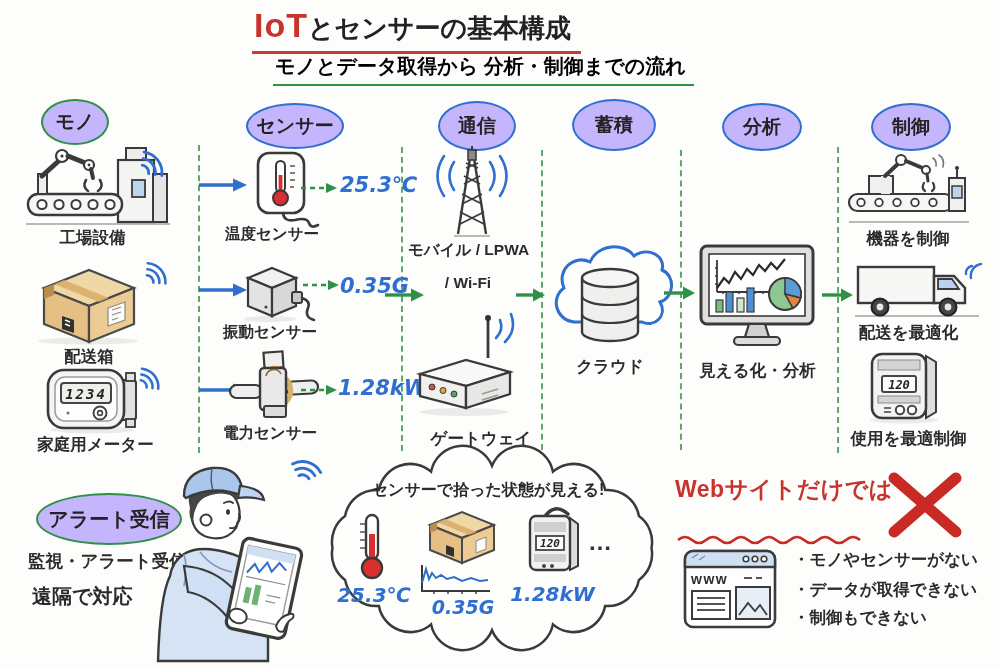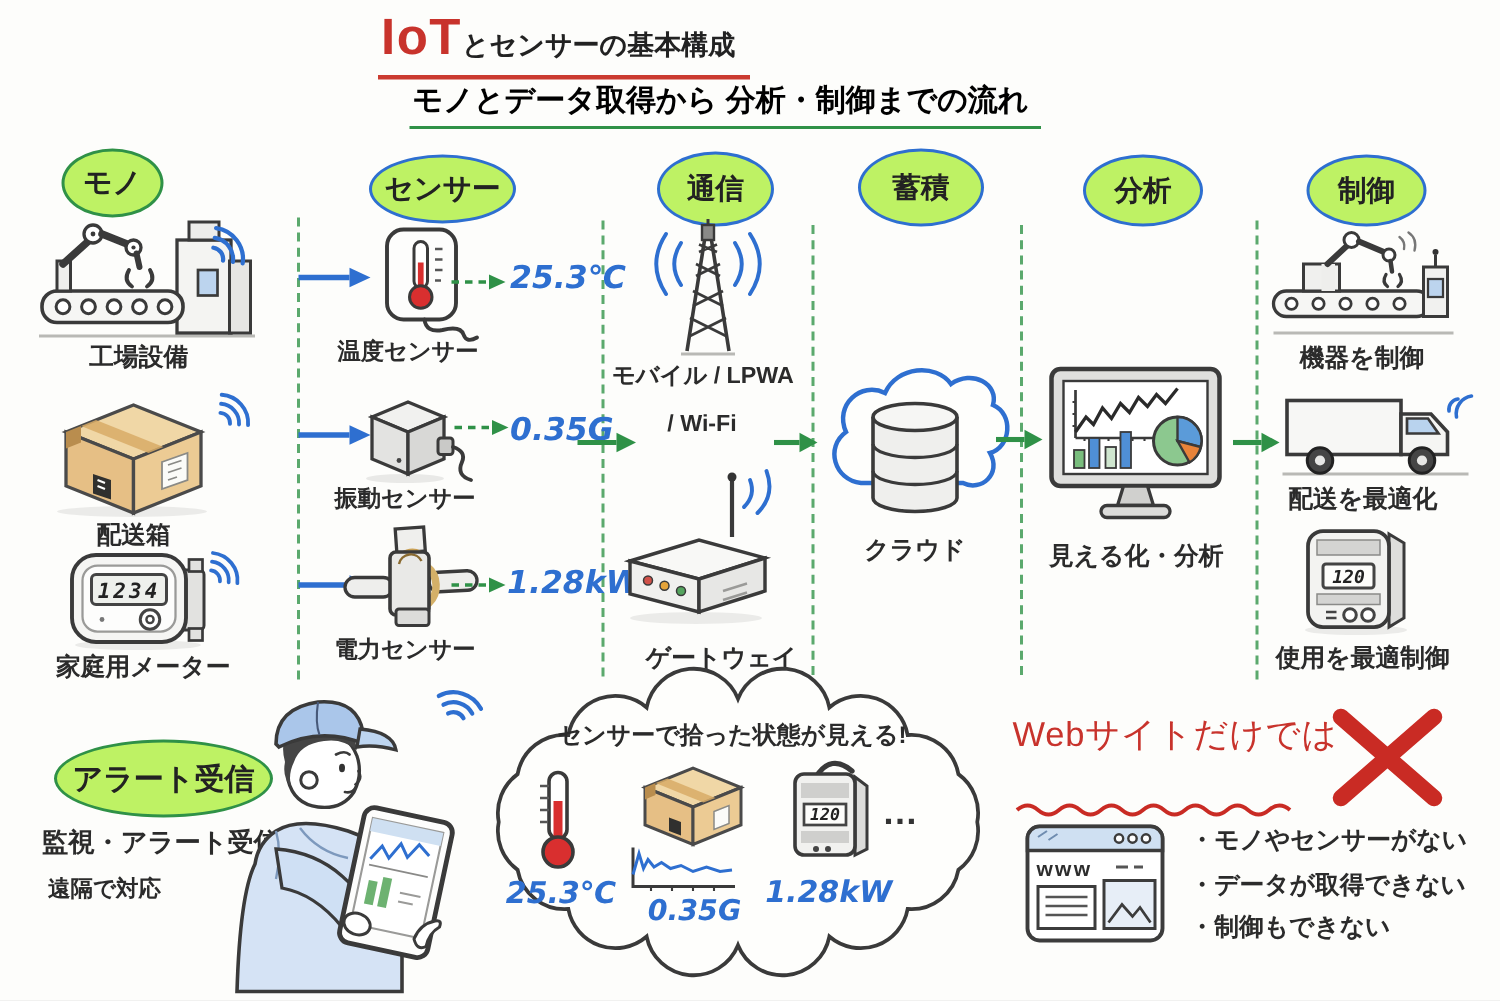--- a/index.html
+++ b/index.html
@@ -3,39 +3,39 @@
 <meta charset="utf-8">
 <style>
   html,body{margin:0;padding:0;background:#e8e8e8;}
   #canvas{position:relative;width:1000px;height:667px;background:#fdfdfb;overflow:hidden;
           font-family:"Liberation Sans","DejaVu Sans",sans-serif;color:#2b2b2b;}
   .abs{position:absolute;}
   .lbl{position:absolute;text-align:center;white-space:nowrap;color:#2b2b2b;font-weight:600;}
   .lbl.s15{font-size:15.5px;}
   .lbl.s16{font-size:16.5px;}
   .stage{position:absolute;display:flex;align-items:center;justify-content:center;
-         border-radius:50%;font-size:19px;font-weight:700;color:#222;background:#bef264;}
+         border-radius:50%;font-size:19px;font-weight:700;color:#222;background:#c4b5fd;}
   .stage.blue{border:2.6px solid #2e6fd0;}
   .stage.green{border:2.6px solid #2f9147;}
   .vsep{position:absolute;width:0;border-left:2.4px dashed #3f9b55;opacity:.85;}
   .val{position:absolute;color:#2e6fd0;font-style:italic;font-weight:bold;font-size:21px;
        font-family:"DejaVu Sans",sans-serif;white-space:nowrap;}
-  .warnline{position:absolute;font-size:23px;font-weight:400;color:#c8332c;white-space:nowrap;letter-spacing:.5px;}
+  .warnline{position:absolute;font-size:23px;font-weight:700;color:#c8332c;white-space:nowrap;letter-spacing:.5px;}
   .bullet{position:absolute;font-size:16.5px;font-weight:600;color:#2b2b2b;white-space:nowrap;}
   .ellipsis{position:absolute;font-size:24px;font-weight:bold;color:#333;letter-spacing:2px;}
   svg{display:block;overflow:visible;}
   .mono{font-family:"DejaVu Sans Mono",monospace;}
 </style>
 </head>
 <body>
 
 <div id="canvas">
 
   <div class="abs" style="left:252px;top:6px;border-bottom:3px solid #cb3b30;padding:0 10px 5px 2px;">
-    <span style="color:#c8332c;font-size:34px;font-weight:bold;letter-spacing:1px;">IoT</span><span style="color:#222;font-size:18px;font-weight:700;">とセンサーの基本構成</span>
+    <span style="color:#c8332c;font-size:34px;font-weight:bold;letter-spacing:1px;">IoT</span><span style="color:#222;font-size:26px;font-weight:700;">とセンサーの基本構成</span>
   </div>
   <div class="abs" style="left:273px;top:53px;border-bottom:2.6px solid #2f9147;padding:0 8px 4px 2px;">
     <span style="font-size:20px;font-weight:600;color:#000000;">モノとデータ取得から 分析・制御までの流れ</span>
   </div>
 
   <div class="stage green" style="left:41px;top:99px;width:64px;height:42px;">
       <span>モノ</span>
     </div>
   <div class="stage blue" style="left:246px;top:103px;width:94px;height:42px;">
       <span>センサー</span>
@@ -324,21 +324,21 @@
     <circle cx="38" cy="60" r="4.2" fill="#fff" stroke="#444" stroke-width="2"></circle>
     <circle cx="50" cy="60" r="4.2" fill="#fff" stroke="#444" stroke-width="2"></circle>
     <path d="M22 58 h7 M22 62 h7" stroke="#444" stroke-width="1.6"></path>
   </svg>
   <div class="lbl s16" style="left:836px;top:428px;width:145px;">使用を最適制御</div>
 
   <div class="stage green" style="left:36px;top:493px;width:142px;height:48px;font-size:20px;">
       <span>アラート受信</span>
     </div>
   <div class="lbl" style="left:28px;top:549px;font-size:17.5px;text-align:left;">監視・アラート受信</div>
-  <div class="lbl" style="left:32px;top:583px;font-size:15px;text-align:left;">遠隔で対応</div>
+  <div class="lbl" style="left:32px;top:583px;font-size:20px;text-align:left;">遠隔で対応</div>
 
   <svg class="abs" style="left:140px;top:456px;" width="180" height="205" viewBox="0 0 180 205">
     <path d="M30 120 Q20 140 18 205 L128 205 L128 168 Q150 160 148 140 Q146 118 118 108 L92 98 Q60 88 44 98 Q32 106 30 120 Z" fill="#d5e3f5" stroke="#3a3a3a" stroke-width="2.4"></path>
     <path d="M60 96 Q72 112 92 116 M44 98 Q48 112 44 130" stroke="#7d99bd" stroke-width="1.6" fill="none"></path>
     <path d="M52 50 Q56 34 74 32 Q92 32 98 48 Q102 60 96 72 Q88 84 72 82 Q56 80 52 64 Z" fill="#fff" stroke="#3a3a3a" stroke-width="2.2"></path>
     <path d="M50 52 Q44 30 66 24 Q86 18 96 34 L98 44 Q88 36 76 38 Q60 40 56 52 Q52 60 54 68 Q48 62 50 52 Z" fill="#454545"></path>
     <path d="M44 40 Q44 16 72 12 Q98 10 102 32 L103 40 Q74 28 46 42 Z" fill="#aac6ea" stroke="#3a3a3a" stroke-width="2.4"></path>
     <path d="M100 30 Q122 32 124 44 Q110 40 98 42 Z" fill="#bdd5f0" stroke="#3a3a3a" stroke-width="2.2"></path>
     <path d="M72 12 Q70 26 73 34" stroke="#47597a" stroke-width="1.4" fill="none"></path>
     <circle cx="66" cy="64" r="5.5" fill="#fff" stroke="#3a3a3a" stroke-width="2"></circle>

